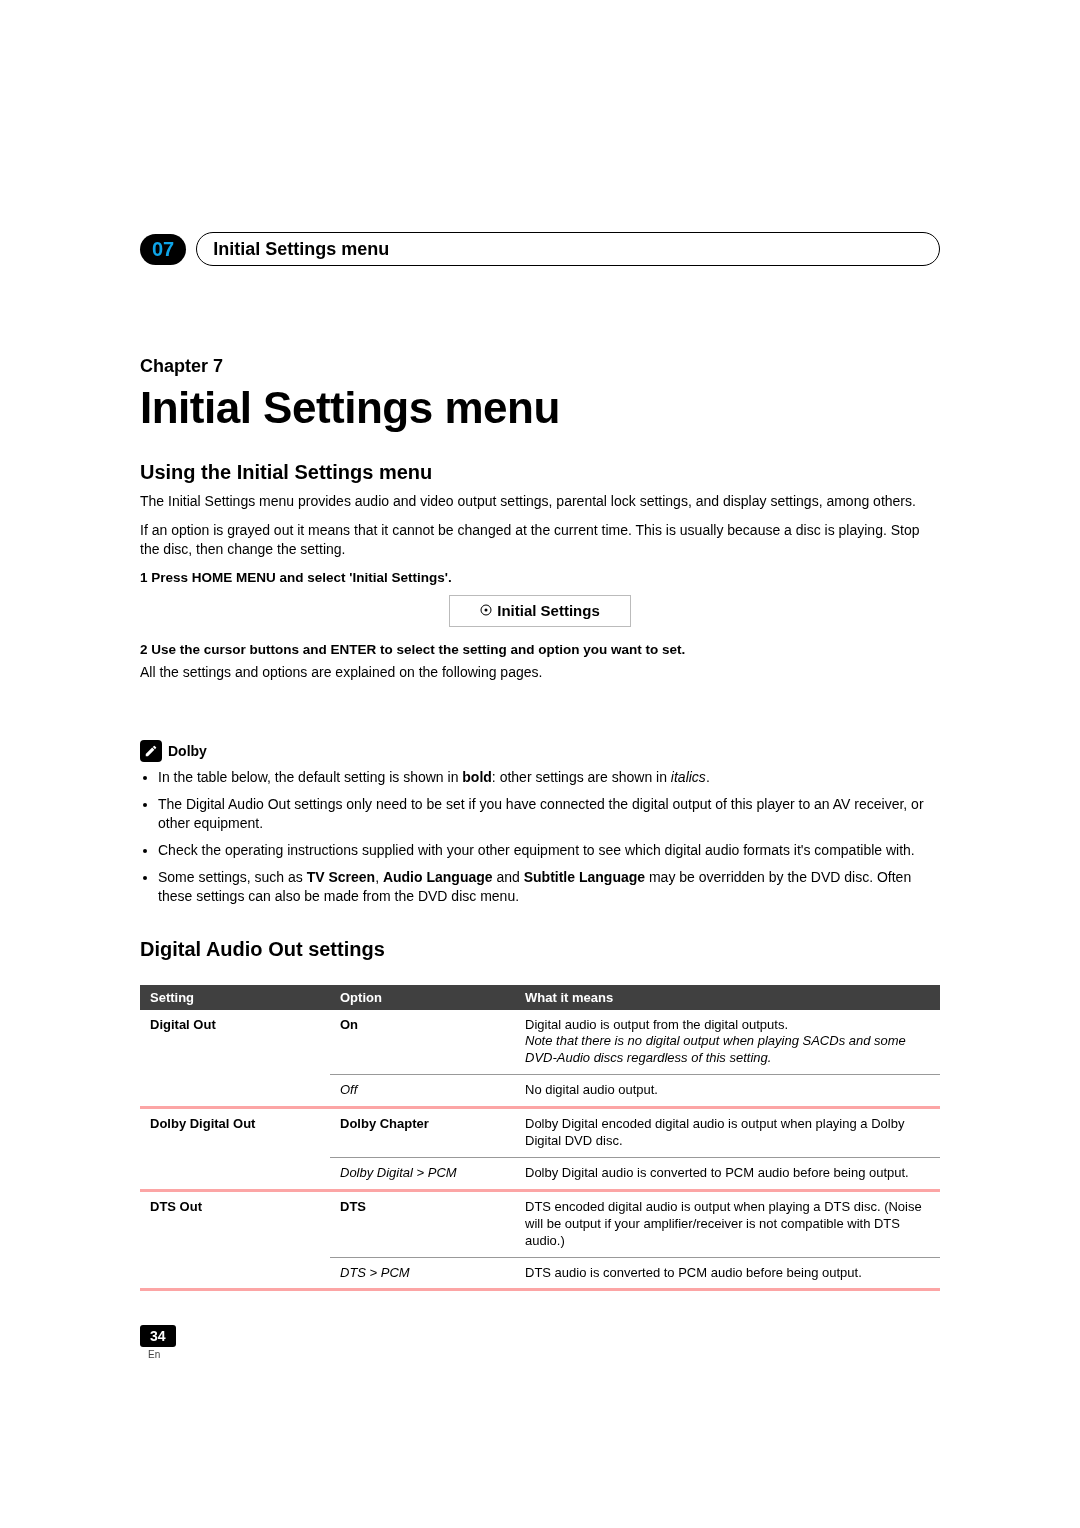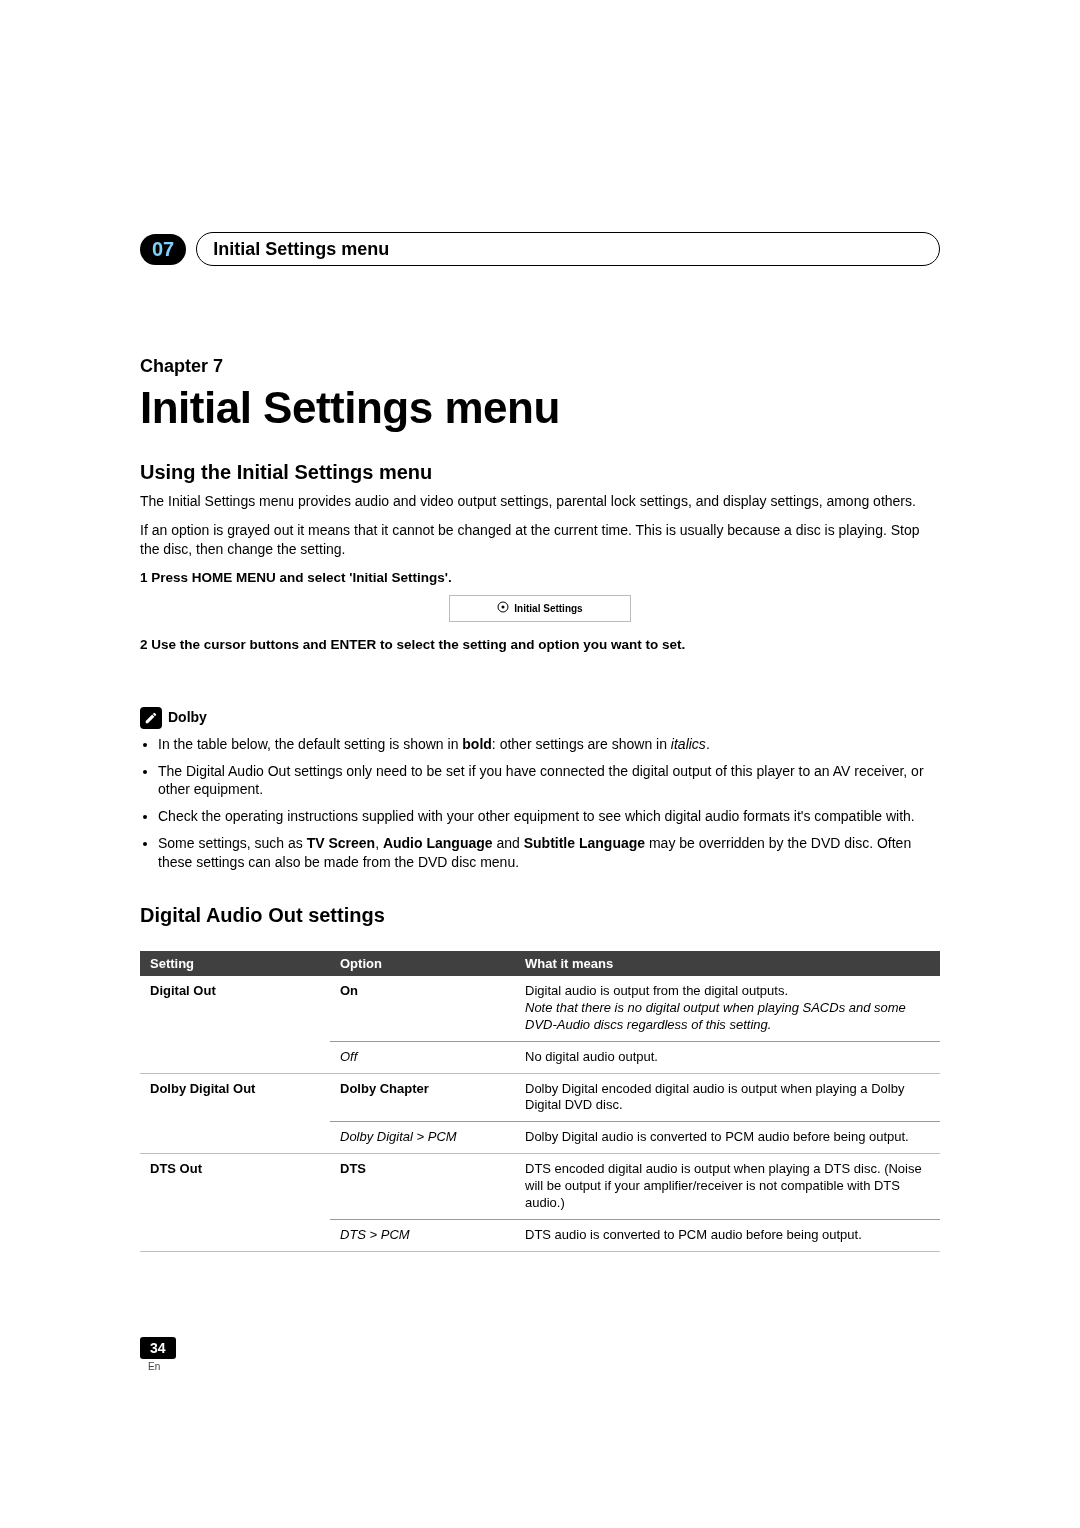--- a/index.html
+++ b/index.html
@@ -17,21 +17,21 @@
     box-sizing: border-box;
     padding: 0 140px 0 140px;
   }
   .header-row {
     display: flex;
     align-items: center;
     margin-top: 232px;
   }
   .chap-badge {
     background: #000;
-    color: #7dd3fc;
+    color: #0ea5e9;
     font-weight: bold;
     border-radius: 16px;
     font-size: 20px;
     padding: 4px 12px;
     display: inline-flex;
     align-items: center;
     justify-content: center;
     margin-right: 10px;
   }
   .header-title-wrap {
@@ -73,21 +73,21 @@
     font-weight: bold;
     font-size: 20px;
     margin-bottom: 6px;
   }
   .para { margin-bottom: 10px; }
   .step-bold { font-weight: bold; font-size: 13.5px; margin-bottom: 4px; }
   .img-box {
     width: 180px;
     border: 1px solid #bbb;
     margin: 8px auto 14px auto;
-    font-size: 10px;
+    font-size: 15px;
     font-weight: bold;
     display: flex;
     align-items: center;
     justify-content: center;
     gap: 5px;
     padding: 5px 0;
   }
   .img-box svg { width: 12px; height: 12px; }
   .note-head {
     display: flex;
@@ -134,26 +134,26 @@
     padding: 7px 10px;
     vertical-align: top;
     line-height: 1.3;
   }
   table.settings .col-setting { width: 170px; font-weight: bold; }
   table.settings .col-option { width: 165px; }
   table.settings .opt-bold { font-weight: bold; }
   table.settings .opt-ital { font-style: italic; }
   table.settings tr.br-bottom td.col-option,
   table.settings tr.br-bottom td.col-mean { border-bottom: 1px solid #999; }
-  table.settings tr.full-bottom td { border-bottom: 1px solid #fca5a5; }
+  table.settings tr.full-bottom td { border-bottom: 3px solid #fca5a5; }
 
   .footer {
     position: absolute;
     left: 140px;
-    bottom: 388px;
+    bottom: 400px;
   }
   .page-badge {
     background: #000;
     color: #fff;
     font-weight: bold;
     font-size: 14px;
     border-radius: 3px;
     padding: 3px 10px;
     display: inline-block;
   }
@@ -188,20 +188,21 @@
       <div class="img-box">
         <span>
           <svg viewBox="0 0 24 24">
               <circle cx="12" cy="12" r="10" fill="none" stroke="#000" stroke-width="2"></circle>
               <circle cx="12" cy="12" r="3" fill="#000"></circle>
             </svg>
         </span>
         <span>Initial Settings</span>
       </div>
       <div class="step-bold">2   Use the cursor buttons and ENTER to select the setting and option you want to set.</div>
+      <div class="para">All the settings and options are explained on the following pages.</div>
     </div>
 
     <div class="col">
       <div class="note-head">
         <span class="note-icon">
           <svg viewBox="0 0 24 24">
               <path d="M3 17.25V21h3.75L17.81 9.94l-3.75-3.75L3 17.25zM20.71 7.04a1 1 0 0 0 0-1.41l-2.34-2.34a1 1 0 0 0-1.41 0l-1.83 1.83 3.75 3.75 1.83-1.83z" fill="#fff"></path>
             </svg>
         </span>
         <span class="note-label">Dolby</span>

